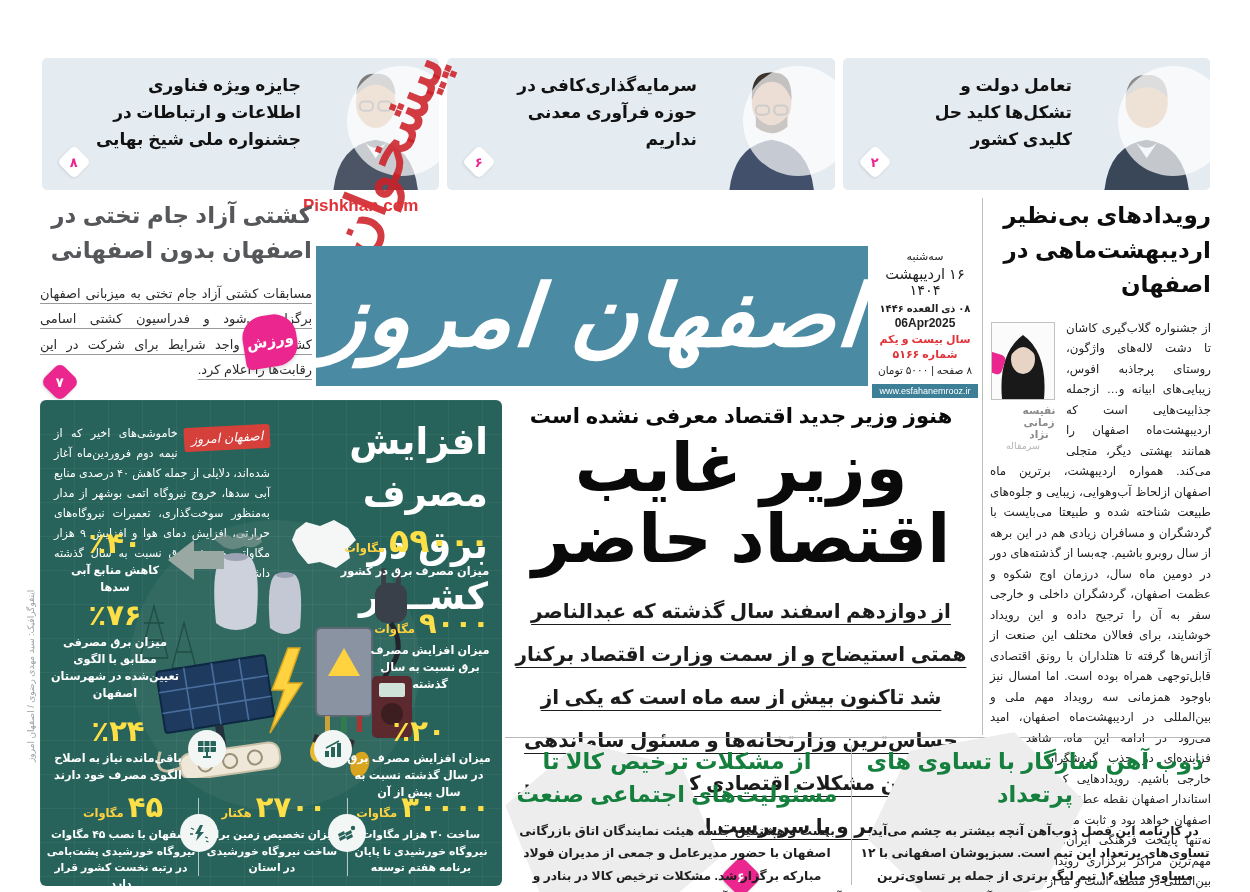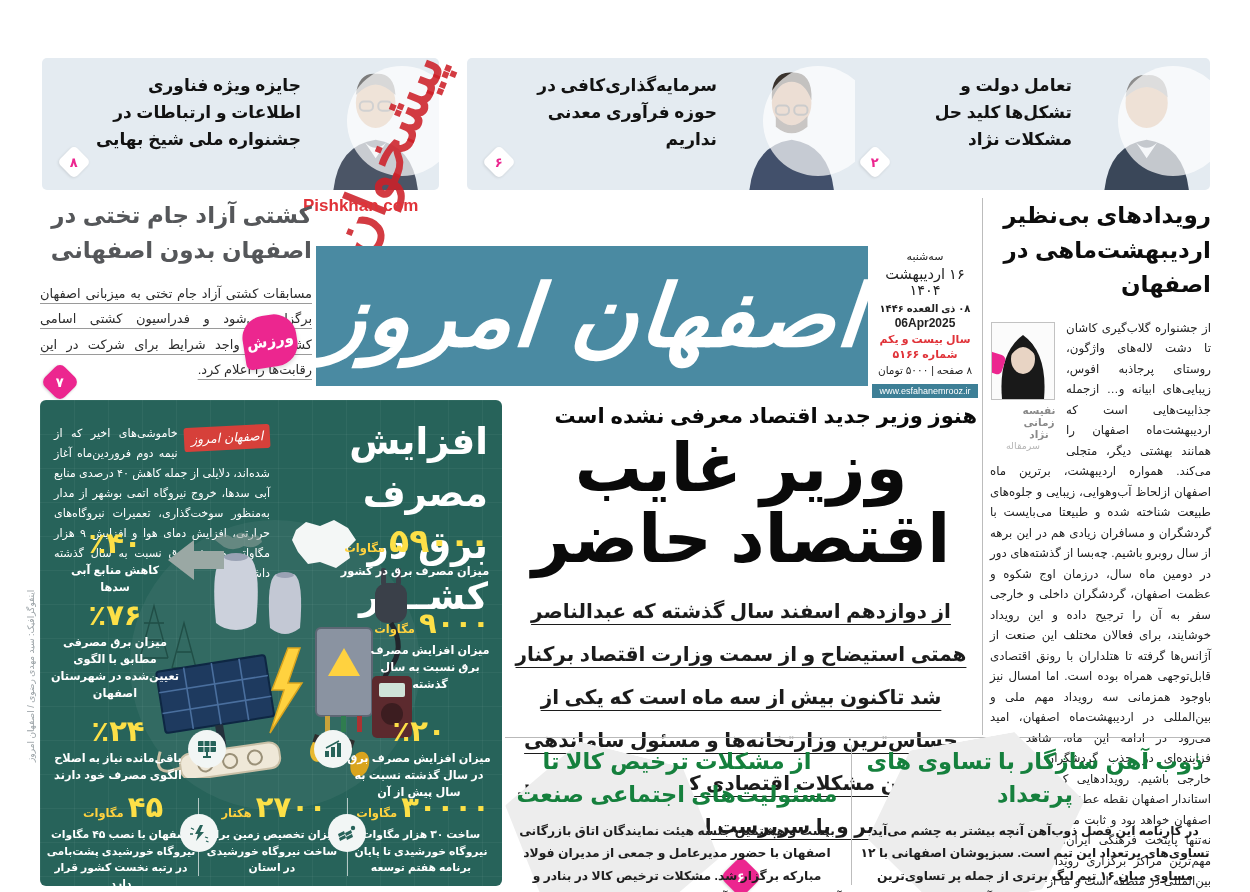--- a/index.html
+++ b/index.html
@@ -61,21 +61,21 @@
   #right-col h2{margin:0 0 16px;font-size:23px;line-height:1.5;color:#0d0d0d;text-align:right;}
   .author-box{float:left;width:66px;margin:4px 10px 4px 0;text-align:center;position:relative;}
   .author-photo{width:62px;height:76px;background:#f7f7f7;border:1px solid #c2c2c2;margin:0 auto;position:relative;overflow:hidden;}
   .author-pink{position:absolute;left:-8px;bottom:26px;width:20px;height:20px;background:#ec268f;border-radius:5px;transform:rotate(18deg);}
   .author-name{font-size:10.5px;font-weight:bold;color:#8a8a8a;margin-top:4px;margin-left:32px;}
   .author-role{font-size:9.5px;color:#b5b5b5;}
   #right-col .body{font-size:11.8px;line-height:1.74;text-align:justify;color:#222;}
 
   
   #main-article{left:505px;top:404px;width:472px;text-align:center;color:#0a0a0a;}
-  #main-article .kicker{font-size:21px;font-weight:bold;margin-bottom:4px;text-align:right;}
+  #main-article .kicker{font-size:21px;font-weight:bold;margin-bottom:4px;}
   #main-article .h1{font-size:67px;font-weight:bold;line-height:1.06;letter-spacing:-1px;}
   #main-article .lead{margin-top:16px;font-size:20px;font-weight:bold;line-height:2.15;color:#1c1c1c;
       text-decoration:underline;text-underline-offset:6px;text-decoration-thickness:1px;}
   #main-article .bwrap{display:flex;justify-content:center;margin-top:14px;}
   #main-article .badge-diamond-pink{width:30px;height:30px;}
 
   
   #infographic{left:40px;top:400px;width:462px;height:486px;background:#27635a;border-radius:6px;color:#fff;overflow:hidden;}
   #infographic .grid-bg{position:absolute;inset:0;
       background-image:linear-gradient(rgba(255,255,255,.045) 1px,transparent 1px),
@@ -120,27 +120,27 @@
   <div class="strip-item" style="left:843px;width:367px;">
     <div class="strip-photo photo-right">
       <div class="blob"></div>
       <svg width="132" height="132" viewBox="0 0 100 100">
         <ellipse cx="52" cy="34" rx="16" ry="19" fill="#c79b77"></ellipse>
         <path d="M36,30 Q38,12 52,13 Q67,12 68,30 Q60,22 52,22 Q44,22 36,30 Z" fill="#8d8d8d"></path>
         <path d="M20,100 Q24,66 52,62 Q80,66 84,100 Z" fill="#3a4759"></path>
         <path d="M44,64 L52,76 L60,64 Q56,68 52,68 Q48,68 44,64 Z" fill="#dfe6ef"></path>
       </svg>
     </div>
-    <div class="txt">تعامل دولت و تشکل‌ها کلید حل مشکلات نژاد</div>
+    <div class="txt">تعامل دولت و تشکل‌ها کلید حل کلیدی کشور</div>
     <div class="badge-diamond-white">
         <span>۲</span>
       </div>
   </div>
 
-  <div class="strip-item" style="left:467px;width:388px;">
+  <div class="strip-item" style="left:447px;width:388px;">
     <div class="strip-photo photo-right">
       <div class="blob"></div>
       <svg width="132" height="132" viewBox="0 0 100 100">
         <ellipse cx="52" cy="34" rx="15" ry="19" fill="#c09071"></ellipse>
         <path d="M37,32 Q36,10 52,11 Q68,10 67,32 Q62,18 52,18 Q42,18 37,32 Z" fill="#3a332e"></path>
         <path d="M40,44 Q52,58 64,44 L64,52 Q52,62 40,52 Z" fill="#4a423a"></path>
         <rect x="40" y="36" width="10" height="7" rx="3" fill="none" stroke="#555" stroke-width="1.5"></rect>
         <rect x="54" y="36" width="10" height="7" rx="3" fill="none" stroke="#555" stroke-width="1.5"></rect>
         <path d="M20,100 Q24,66 52,62 Q80,66 84,100 Z" fill="#42506b"></path>
       </svg>

